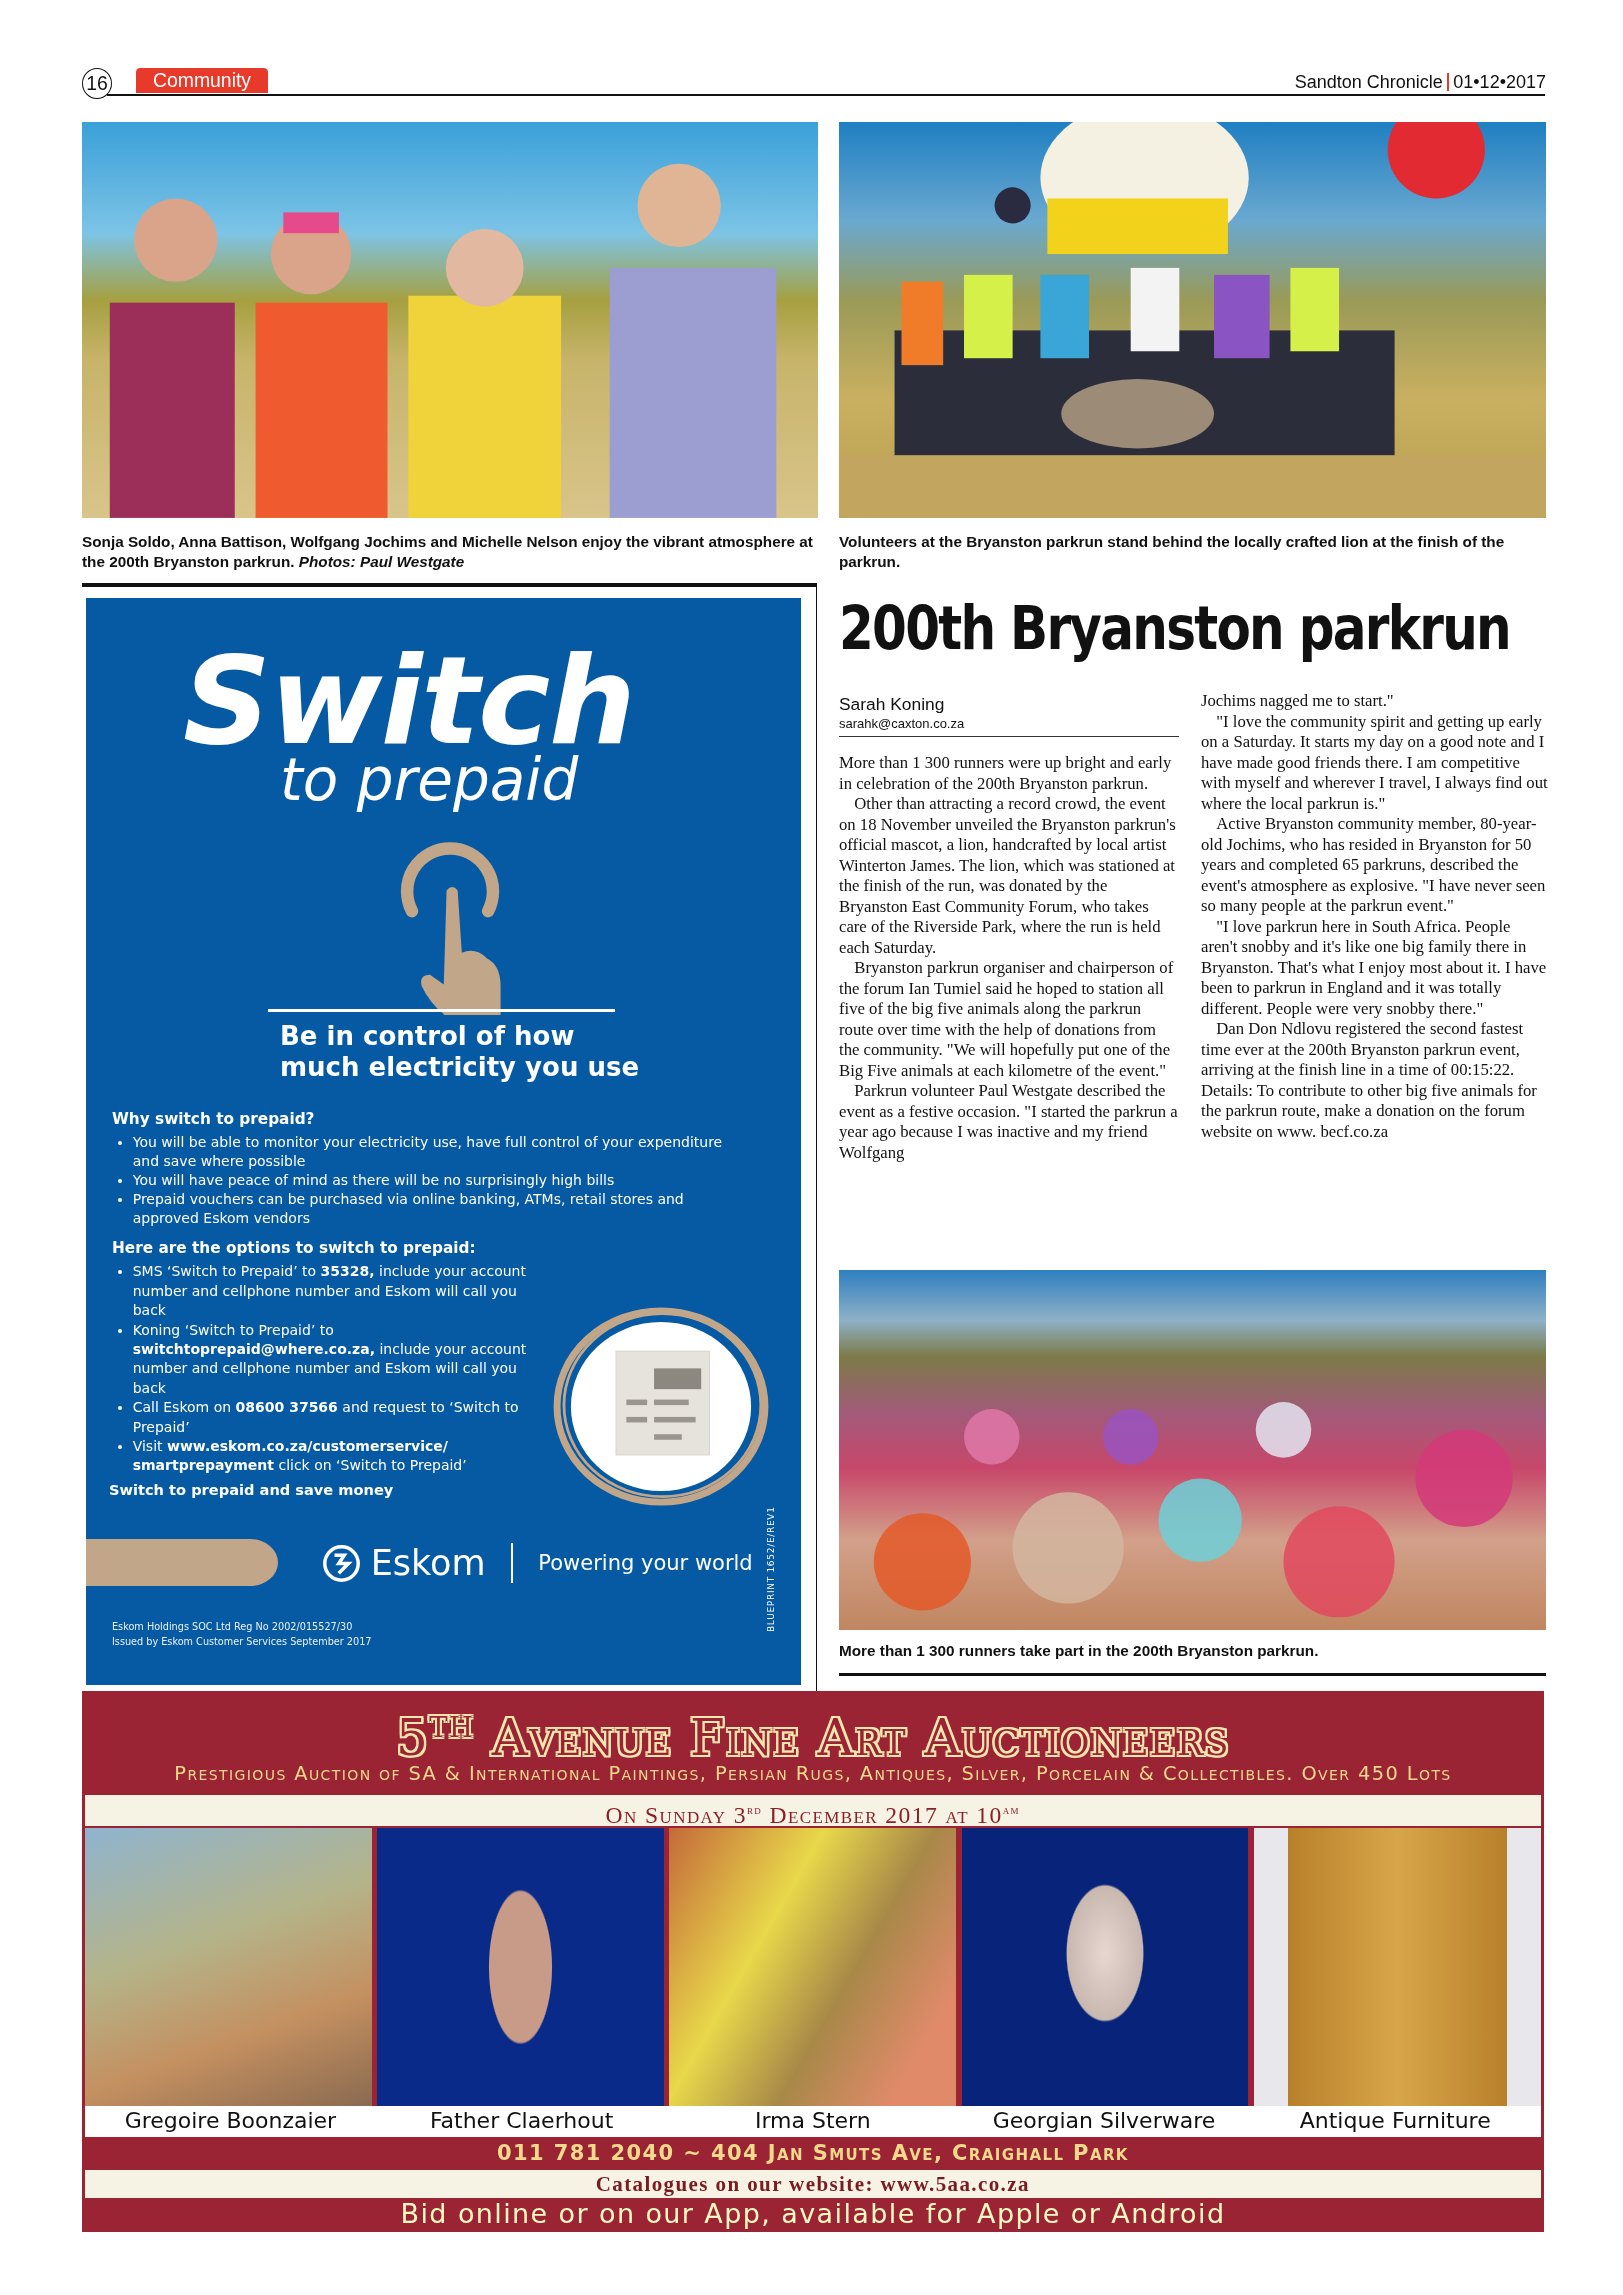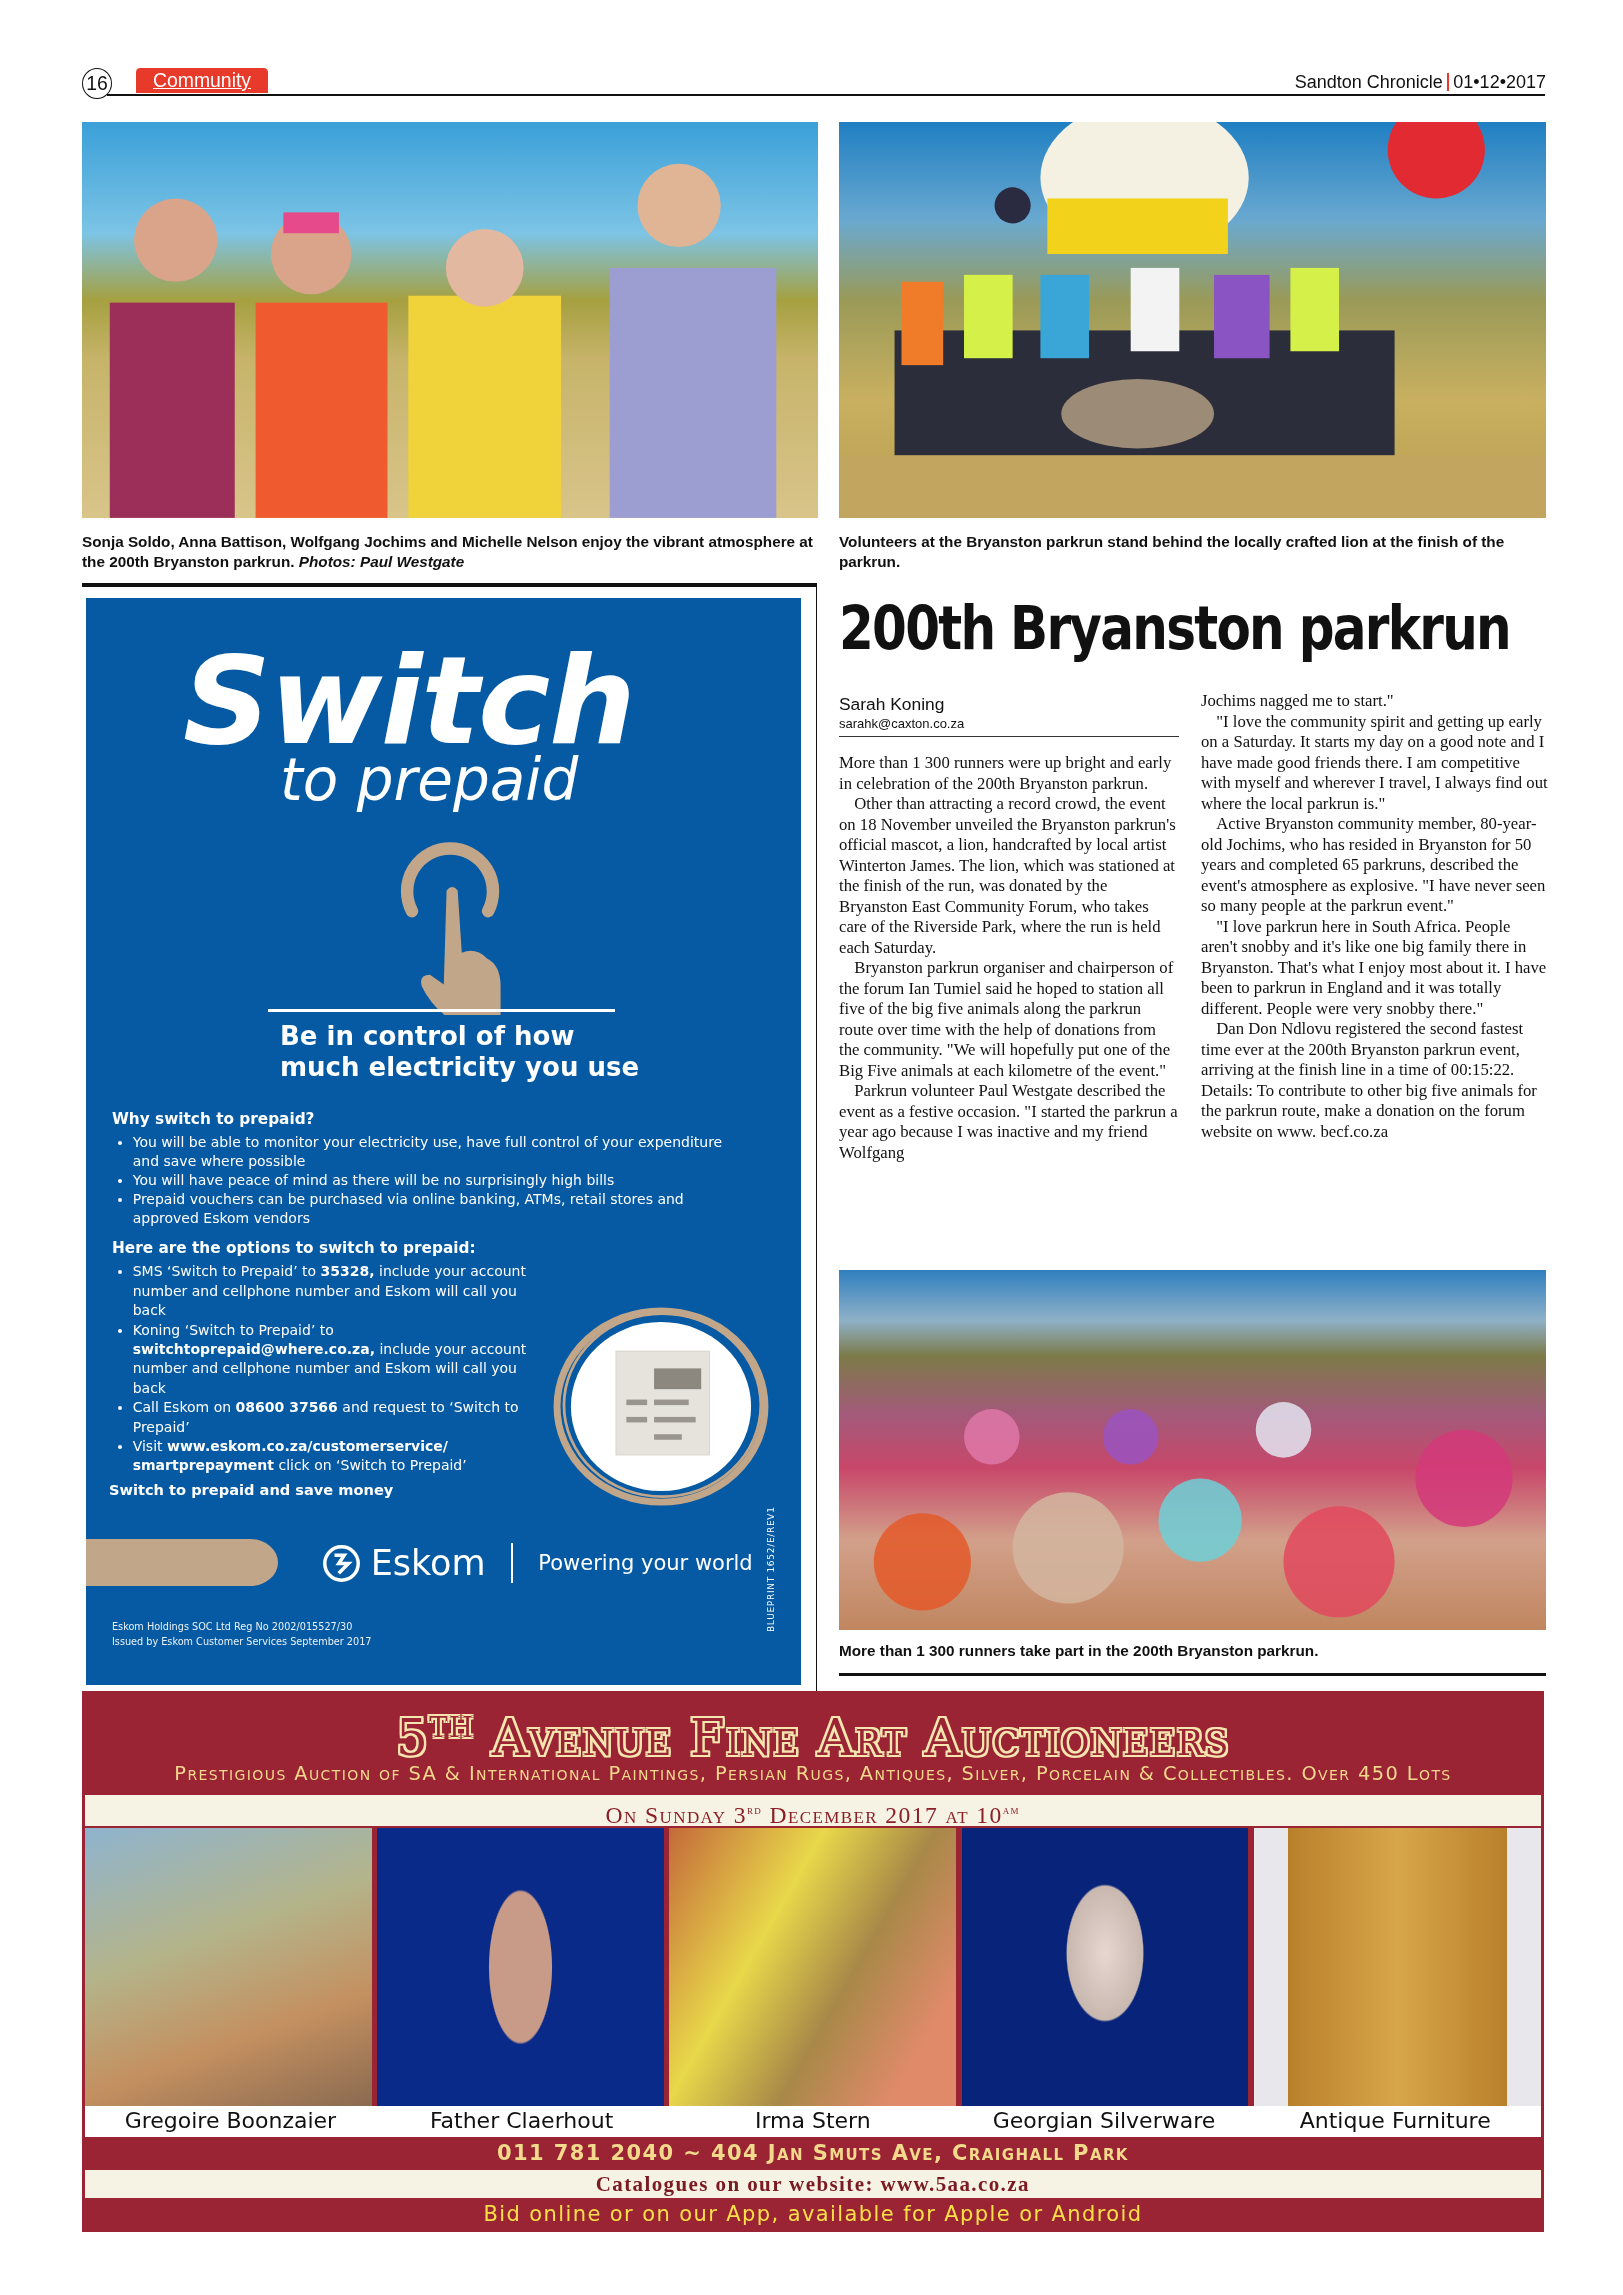--- a/index.html
+++ b/index.html
@@ -1,20 +1,20 @@
 <!DOCTYPE html>
 <html style="font-size:11px"><head>
 <meta charset="utf-8">
 <style>
   html,body{margin:0;padding:0;background:#fff;}
   body{width:1624px;height:2295px;position:relative;overflow:hidden;font-family:"Liberation Sans",sans-serif;color:#111;}
   .abs{position:absolute;}
   
   #page-num{left:82px;top:68px;width:28px;height:29px;border:1.4px solid #111;border-radius:50%;font-size:19.4px;line-height:29px;text-align:center;font-family:"Liberation Sans",sans-serif;}
-  #section-tab{left:136px;top:68px;width:132px;height:25px;background:#e83a2b;color:#fff;font-size:19.4px;line-height:25px;text-align:center;border-radius:4.2px 4.2px 0 0;text-decoration:underline;}
+  #section-tab{left:136px;top:68px;width:132px;height:25px;background:#e83a2b;color:#fff;font-size:19.4px;line-height:25px;text-align:center;border-radius:4.2px 4.2px 0 0;}
   #header-rule{left:107px;top:94px;width:1438px;height:2.1px;background:#111;}
   #masthead{right:78px;top:72px;font-size:18px;color:#111;white-space:nowrap;}
   #masthead .sep{display:inline-block;width:2.1px;height:18px;background:#e83a2b;margin:0 4.2px;vertical-align:-2.8px;}
   
   .photo{overflow:hidden;}
   #photo1{left:82px;top:122px;width:736px;height:396px;background:linear-gradient(180deg,#3aa0d8 0%,#7cc4e6 28%,#a6a040 45%,#c7b46a 60%,#d9c48a 100%);}
   #photo2{left:839px;top:122px;width:707px;height:396px;background:linear-gradient(180deg,#1f7fc2 0%,#6aa9d0 25%,#9a9a58 45%,#c9b060 70%,#b89c50 100%);}
   .caption{font-family:"Liberation Sans",sans-serif;font-weight:bold;font-size:15.3px;line-height:20px;color:#111;}
   #cap1{left:82px;top:532px;width:743px;}
   #cap2{left:839px;top:532px;width:715px;}
@@ -57,21 +57,21 @@
   #auction{left:82px;top:1691px;width:1462px;height:541px;background:#9a2433;}
   #auction .name{position:absolute;left:0;top:5.6px;width:100%;text-align:center;font-family:"DejaVu Serif",serif;font-size:50px;line-height:61px;color:#9a2433;-webkit-text-stroke:0;text-shadow:-2.1px -2.1px 0 #f5e6b0,2.1px -2.1px 0 #f5e6b0,-2.1px 2.1px 0 #f5e6b0,2.1px 2.1px 0 #f5e6b0,0 2.1px 0 #f5e6b0,0 -2.1px 0 #f5e6b0,2.1px 0 0 #f5e6b0,-2.1px 0 0 #f5e6b0;font-variant:small-caps;letter-spacing:1.4px;}
   #auction .desc{position:absolute;left:0;top:71px;width:100%;text-align:center;font-family:"DejaVu Sans",sans-serif;font-variant:small-caps;font-size:19.4px;color:#f3d98c;letter-spacing:1.4px;}
   #auction .dateband{position:absolute;left:2.8px;top:104px;width:1456px;height:30.5px;background:#f6f2e4;text-align:center;font-family:"Liberation Serif",serif;font-variant:small-caps;font-size:23.6px;line-height:30.5px;color:#8a1f28;letter-spacing:1.4px;}
   #auction .tiles{position:absolute;left:2.8px;top:137px;width:1456px;height:278px;display:flex;gap:5.6px;}
   #auction .tile{flex:1;height:100%;}
   #auction .labels{position:absolute;left:2.8px;top:415px;width:1456px;height:30.5px;background:#fff;display:flex;}
   #auction .labels span{flex:1;text-align:center;font-family:"DejaVu Sans",sans-serif;font-size:22px;line-height:30.5px;color:#111;}
   #auction .contact{position:absolute;left:0;top:447px;width:100%;text-align:center;font-family:"DejaVu Sans",sans-serif;font-weight:bold;font-variant:small-caps;font-size:21px;line-height:30.5px;color:#f3d98c;letter-spacing:1.4px;}
   #auction .web{position:absolute;left:2.8px;top:479px;width:1456px;height:28px;background:#f6f2e4;text-align:center;font-family:"Liberation Serif",serif;font-weight:bold;font-size:21px;line-height:28px;color:#7a1a22;letter-spacing:1.4px;}
-  #auction .bid{position:absolute;left:0;top:508px;width:100%;text-align:center;font-family:"DejaVu Sans",sans-serif;font-size:21px;line-height:30.5px;color:#fde047;letter-spacing:1.4px;}
+  #auction .bid{position:absolute;left:0;top:508px;width:100%;text-align:center;font-family:"DejaVu Sans",sans-serif;font-size:27px;line-height:30.5px;color:#fef9c3;letter-spacing:1.4px;}
   sup{font-size:.55em;}
 </style>
 </head>
 <body>
 
 <div id="page-num" class="abs">16</div>
 <div id="section-tab" class="abs">Community</div>
 <div id="header-rule" class="abs"></div>
 <div id="masthead" class="abs">
   <span>Sandton Chronicle</span><span class="sep"></span><span>01•12•2017</span>

